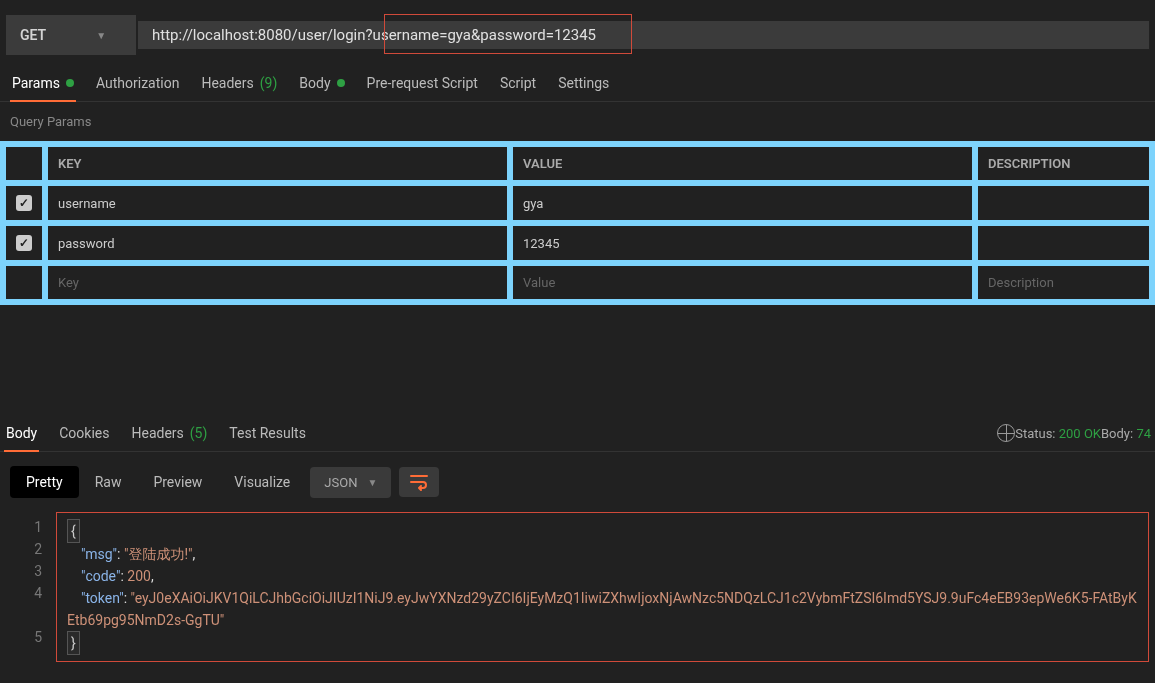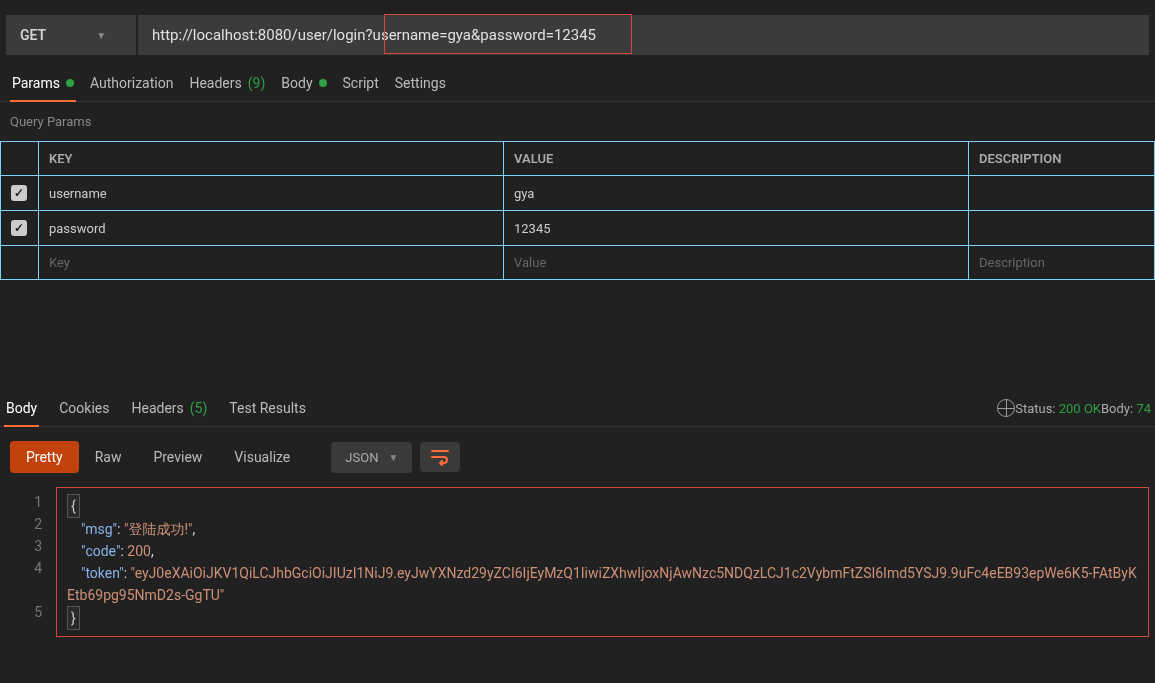--- a/index.html
+++ b/index.html
@@ -1,48 +1,48 @@
 <!DOCTYPE html>
 <html><head>
 <meta charset="utf-8">
 <style>
 *{box-sizing:border-box;margin:0;padding:0;font-family:-apple-system,BlinkMacSystemFont,"Segoe UI",Roboto,sans-serif}
 body{background:#212121;color:#ccc;font-size:13px;width:1155px;height:683px;overflow:hidden}
 .topbar{display:flex;align-items:center;padding:15px 6px 10px 6px;gap:0}
 .method-select{background:#3b3b3b;color:#d4d4d4;padding:10px 14px;display:flex;align-items:center;gap:50px;cursor:pointer;height:40px;min-width:130px;font-weight:600;font-size:14px}
 .method-select .chev{color:#888;font-size:10px}
-.url-input{flex:1;background:#3b3b3b;color:#e0e0e0;border:none;padding:2px 14px;height:40px;font-size:15px;margin-left:2px}
+.url-input{flex:1;background:#3b3b3b;color:#e0e0e0;border:none;padding:2px 14px;height:28px;font-size:15px;margin-left:2px}
 .url-highlight{position:absolute;border:1px solid #d04a3a;pointer-events:none}
-.tabs{display:flex;gap:12px;padding:0 10px;border-bottom:1px solid #333;align-items:flex-end}
+.tabs{display:flex;gap:18px;padding:0 10px;border-bottom:1px solid #333;align-items:flex-end}
 .tab{padding:10px 2px;cursor:pointer;color:#bbb;font-size:14px;display:flex;align-items:center;gap:6px;position:relative}
 .tab.active{color:#fff}
 .tab.active::after{content:"";position:absolute;bottom:-1px;left:0;right:0;height:2px;background:#ff6c37}
 .dot{width:8px;height:8px;border-radius:50%;display:inline-block}
 .dot.green{background:#2ea043}
 .count{color:#2ea043}
 .qplabel{padding:12px 10px;color:#888;font-size:13px}
 .params-table{width:100%;border-collapse:collapse}
-.params-table th,.params-table td{border:1px solid #7dd3fc;padding:9px 10px;text-align:left;font-weight:normal;color:#ccc;font-size:13px}
+.params-table th,.params-table td{border:6px solid #7dd3fc;padding:9px 10px;text-align:left;font-weight:normal;color:#ccc;font-size:13px}
 .params-table th{color:#aaa;font-weight:600}
 .params-table .placeholder{color:#666}
 .cbcell{width:38px;text-align:center;border-left:none}
 .checkbox{width:16px;height:16px;background:#ccc;border-radius:3px;display:inline-flex;align-items:center;justify-content:center;color:#222;font-size:12px;font-weight:bold}
 .spacer{height:110px}
 .resp-tabs{display:flex;align-items:center;padding:0 4px;border-bottom:1px solid #333;justify-content:space-between}
 .resp-tabs-left{display:flex;gap:18px}
 .resp-tabs-left .tab{padding:10px 2px}
 .resp-right{display:flex;align-items:center;font-size:13px;color:#aaa}
 .globe{width:18px;height:18px;border:1.5px solid #999;border-radius:50%;position:relative}
 .globe::before{content:"";position:absolute;top:0;bottom:0;left:50%;width:1px;background:#999}
 .globe::after{content:"";position:absolute;left:0;right:0;top:50%;height:1px;background:#999}
 .status-ok{color:#2ea043}
 .viewbar{display:flex;align-items:center;gap:0;padding:14px 10px}
 .viewbtn{padding:8px 16px;cursor:pointer;color:#bbb;font-size:14px;border-radius:4px}
-.viewbtn.active{background:#c2410c;color:#fff}
-.jsonbtn{background:#3a3a3a;padding:8px 14px;display:flex;align-items:center;gap:10px;color:#aaa;border-radius:4px;margin-left:25px}
+.viewbtn.active{background:#000000;color:#fff}
+.jsonbtn{background:#3a3a3a;padding:8px 14px;display:flex;align-items:center;gap:10px;color:#aaa;border-radius:4px;margin-left:4px}
 .wrapbtn{background:#3a3a3a;padding:6px 10px;border-radius:4px;margin-left:8px;cursor:pointer}
 .wrapbtn svg{display:block}
 .code-area{display:flex;font-family:Consolas,Monaco,monospace;font-size:14px;padding:0 6px}
 .gutter{width:50px;text-align:right;padding-right:14px;color:#777;line-height:22px;padding-top:4px}
 .code{flex:1;border:1px solid #d04a3a;padding:6px 10px;line-height:22px;color:#ddd;white-space:pre-wrap;word-break:break-all;min-height:135px}
 .brace-box{display:inline-block;border:1px solid #555;padding:0 3px;color:#ccc;background:#2a2a2a}
 .jkey{color:#8ab4e8}
 .jstr{color:#ce9178}
 .jnum{color:#ce9178}
 .key-col{width:465px}
@@ -67,20 +67,21 @@
     </div>
   <div class="tab">Authorization</div>
   <div class="tab">
       <span>Headers</span> 
       <span class="count">(9)</span>
     </div>
   <div class="tab">
       <span>Body</span>
       <span class="dot green"></span>
     </div>
+  <div class="tab">Pre-request Script</div>
   <div class="tab">Script</div>
   <div class="tab">Settings</div>
 </div>
 
 <div class="qplabel">Query Params</div>
 
 <table class="params-table">
   <tbody>
       <tr>
     <th class="cbcell"></th>

